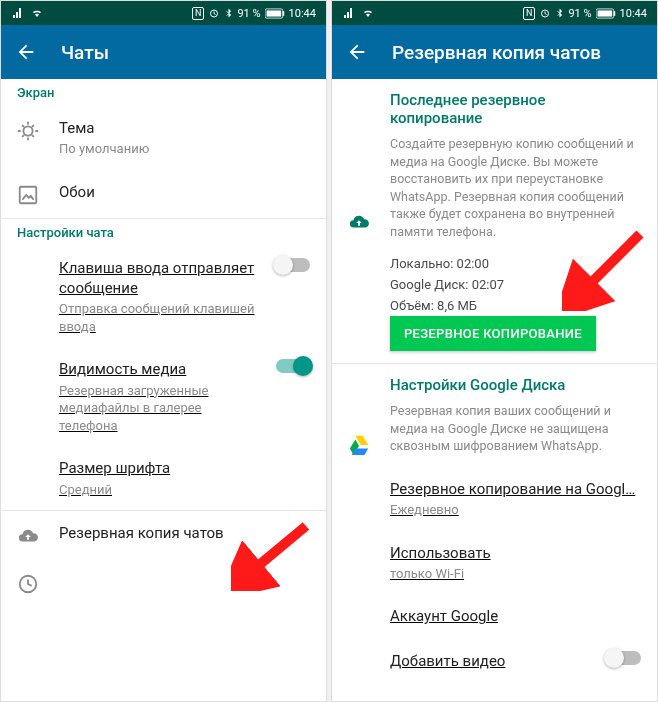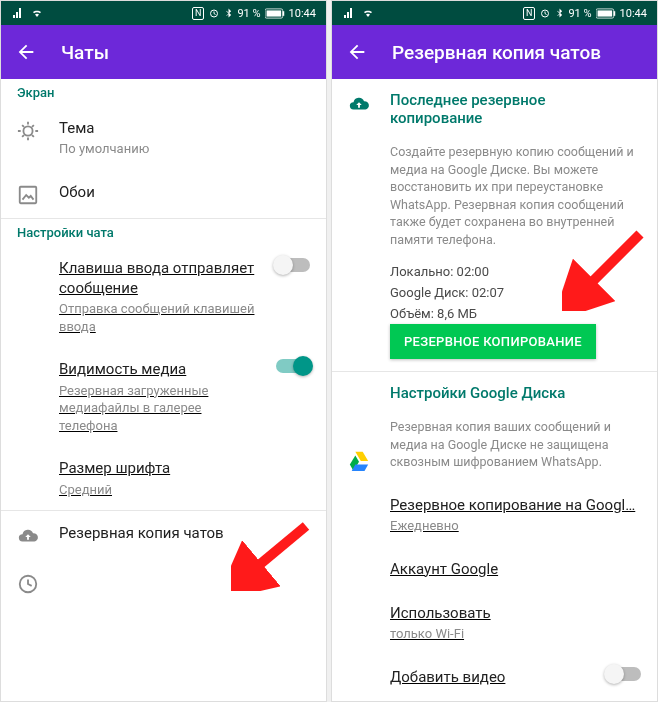--- a/index.html
+++ b/index.html
@@ -1,38 +1,38 @@
 <!DOCTYPE html>
 <html><head>
 <meta charset="utf-8">
 <style>
   * { margin: 0; padding: 0; box-sizing: border-box; font-family: Roboto, -apple-system, Arial, sans-serif; }
   body { background: #f0f0f0; width: 658px; height: 702px; display: flex; gap: 4px; }
   .phone { width: 327px; height: 702px; background: #fff; display: flex; flex-direction: column; overflow: hidden; position: relative; border: 1px solid #ddd; }
   .status-bar { background: #004c40; color: #fff; height: 24px; display: flex; align-items: center; justify-content: space-between; padding: 0 10px; font-size: 12px; }
   .status-left, .status-right { display: flex; align-items: center; gap: 4px; }
   .status-right { font-size: 11px; }
-  .app-bar { background: #6d28d9; color: #fff; height: 54px; display: flex; align-items: center; padding: 0 14px; gap: 24px; }
+  .app-bar { background: #0369a1; color: #fff; height: 54px; display: flex; align-items: center; padding: 0 14px; gap: 24px; }
   .app-bar-title { font-size: 19px; font-weight: 500; }
   .content { flex: 1; overflow-y: auto; background: #fff; }
   .section-title { color: #00796b; font-size: 13px; font-weight: 500; padding: 6px 16px 6px; }
   .row { display: flex; align-items: flex-start; padding: 12px 16px; gap: 20px; position: relative; }
   .row-icon { width: 22px; height: 22px; flex-shrink: 0; color: #8a8a8a; margin-top: 2px; }
   .row-body { flex: 1; min-width: 0; }
   .row-title { font-size: 15px; color: #212121; line-height: 1.35; }
   .row-sub { font-size: 13px; color: #8a8a8a; line-height: 1.35; margin-top: 2px; }
   .row-side { flex-shrink: 0; display: flex; align-items: center; }
   .divider { height: 1px; background: #e6e6e6; }
   .switch { width: 34px; height: 14px; border-radius: 8px; position: relative; }
   .switch::after { content: ""; position: absolute; width: 20px; height: 20px; border-radius: 50%; top: -3px; box-shadow: 0 1px 3px rgba(0,0,0,.3); }
   .switch.off { background: #bdbdbd; } .switch.off::after { background: #f5f5f5; left: -3px; }
   .switch.on  { background: #80cbc4; } .switch.on::after  { background: #009688; right: -3px; }
   .no-icon { padding-left: 58px; text-decoration: underline; }
   .teal-title { color: #00796b; font-weight: 500; font-size: 15px; }
-  .backup-desc { font-size: 12.5px; color: #8a8a8a; line-height: 1.4; margin-top: 16px; }
+  .backup-desc { font-size: 12.5px; color: #8a8a8a; line-height: 1.4; margin-top: 8px; }
   .backup-stats { font-size: 13px; color: #4a4a4a; margin-top: 14px; line-height: 1.6; }
   .backup-btn { background: #00c853; color: #fff; border: none; font-size: 13px; font-weight: 500; padding: 10px 14px; margin-top: 0; letter-spacing: .3px; box-shadow: 0 1px 3px rgba(0,0,0,.25); }
   .arrow { position: absolute; pointer-events: none; }
   .ellipsis { white-space: nowrap; overflow: hidden; text-overflow: ellipsis; }
 </style>
 </head>
 <body>
 
 <div class="phone">
   <div class="status-bar">
@@ -190,21 +190,21 @@
   </div>
 
   <div class="app-bar">
     <svg width="22" height="22" viewBox="0 0 24 24" fill="#fff">
         <path d="M20 11H7.8l5.6-5.6L12 4l-8 8 8 8 1.4-1.4L7.8 13H20z"></path>
       </svg>
     <div class="app-bar-title">Резервная копия чатов</div>
   </div>
 
   <div class="content">
-    <div class="row" style="align-items:flex-start">
+    <div class="row" style="align-items:center">
       <span class="row-icon" style="color:#00796b">
         <svg width="22" height="22" viewBox="0 0 24 24" fill="#00796b">
             <path d="M19 18H6a4 4 0 010-8 6 6 0 0111.5-1A4.5 4.5 0 0119 18zm-7-8l-3 3h2v3h2v-3h2l-3-3z"></path>
           </svg>
       </span>
       <div class="row-body">
         <div class="teal-title">Последнее резервное копирование</div>
         <div class="backup-desc">Создайте резервную копию сообщений и медиа на Google Диске. Вы можете восстановить их при переустановке WhatsApp. Резервная копия сообщений также будет сохранена во внутренней памяти телефона.</div>
         <div class="backup-stats">
           <div>Локально: 02:00</div>
@@ -233,28 +233,28 @@
 
     <div class="row no-icon">
       <div class="row-body" style="min-width:0">
         <div class="row-title ellipsis">Резервное копирование на Googl…</div>
         <div class="row-sub">Ежедневно</div>
       </div>
     </div>
 
     <div class="row no-icon">
       <div class="row-body">
-        <div class="row-title">Аккаунт Google</div>
-      </div>
-    </div>
-
-    <div class="row no-icon">
-      <div class="row-body">
         <div class="row-title">Использовать</div>
         <div class="row-sub">только Wi-Fi</div>
+      </div>
+    </div>
+
+    <div class="row no-icon">
+      <div class="row-body">
+        <div class="row-title">Аккаунт Google</div>
       </div>
     </div>
 
     <div class="row no-icon">
       <div class="row-body">
         <div class="row-title">Добавить видео</div>
       </div>
       <div class="row-side">
           <div class="switch off"></div>
         </div>

